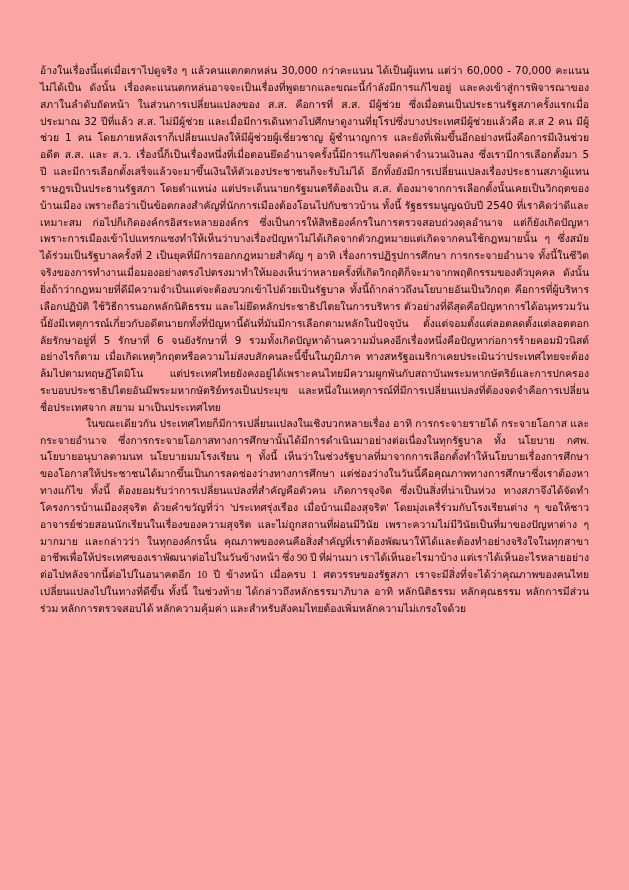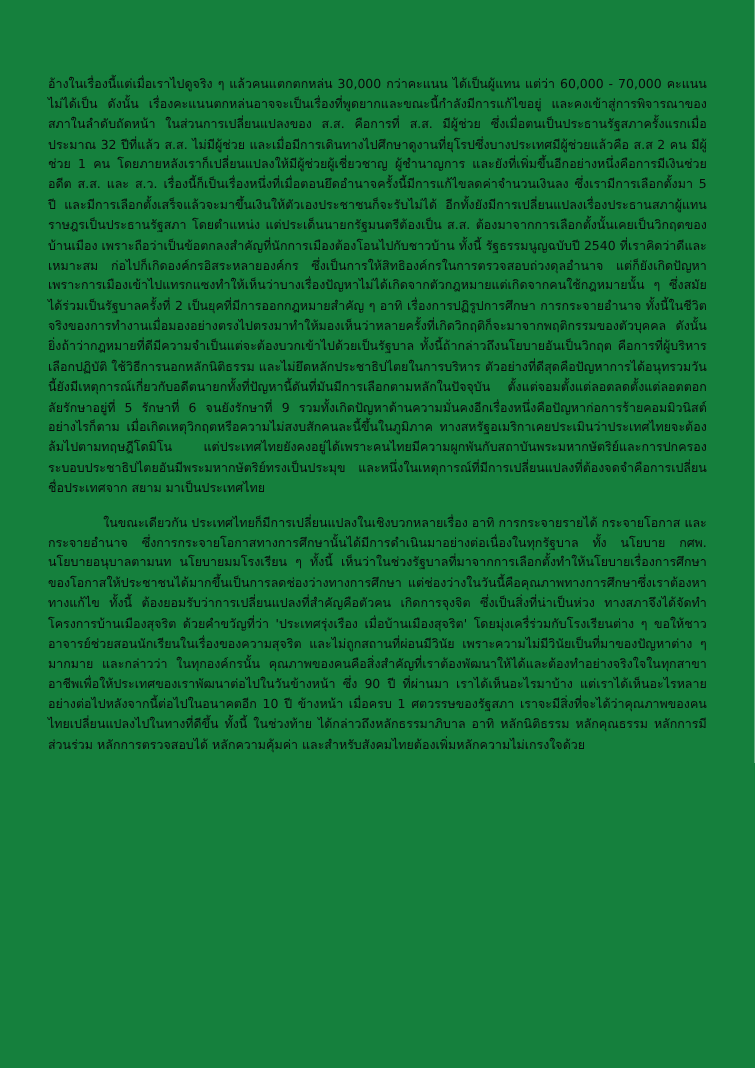--- a/index.html
+++ b/index.html
@@ -11,38 +11,38 @@
     width: 629px;
     height: 890px;
     font-family: "DejaVu Sans", "Liberation Sans", sans-serif;
     color: #000000;
     overflow: hidden;
   }
   .page {
     position: relative;
     width: 629px;
     height: 890px;
-    background: #15803d;
+    background: #fca5a5;
     box-sizing: border-box;
     padding: 62px 40px 40px 40px;
   }
   .doc-body {
     font-size: 10.4px;
     line-height: 1.62;
     text-align: justify;
     color: #0a0a0a;
   }
   .para {
     margin: 0 0 0 0;
     text-indent: 0;
     white-space: normal;
     word-break: break-word;
   }
   .para + .para {
-    margin-top: 12px;
+    font-family: Liberation Serif, serif;
   }
   .para.indented {
     text-indent: 46px;
   }
 </style>
 </head>
 <body>
 
 <div class="page">
   <div class="doc-body">

